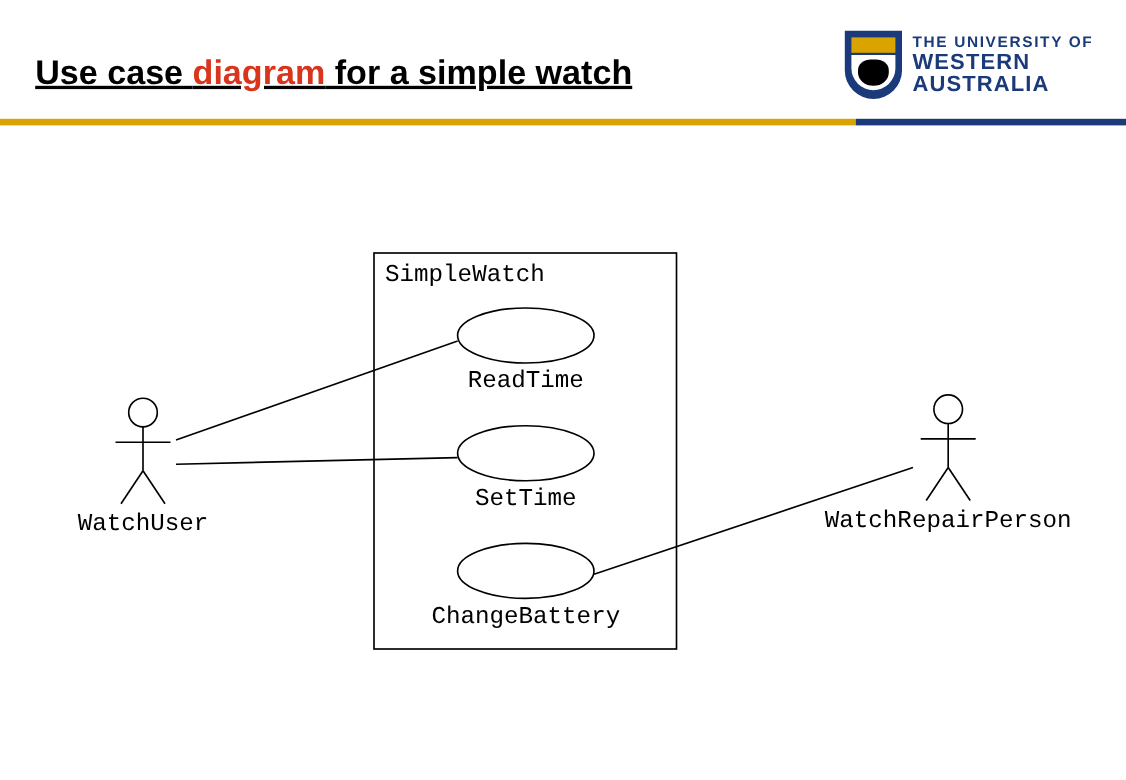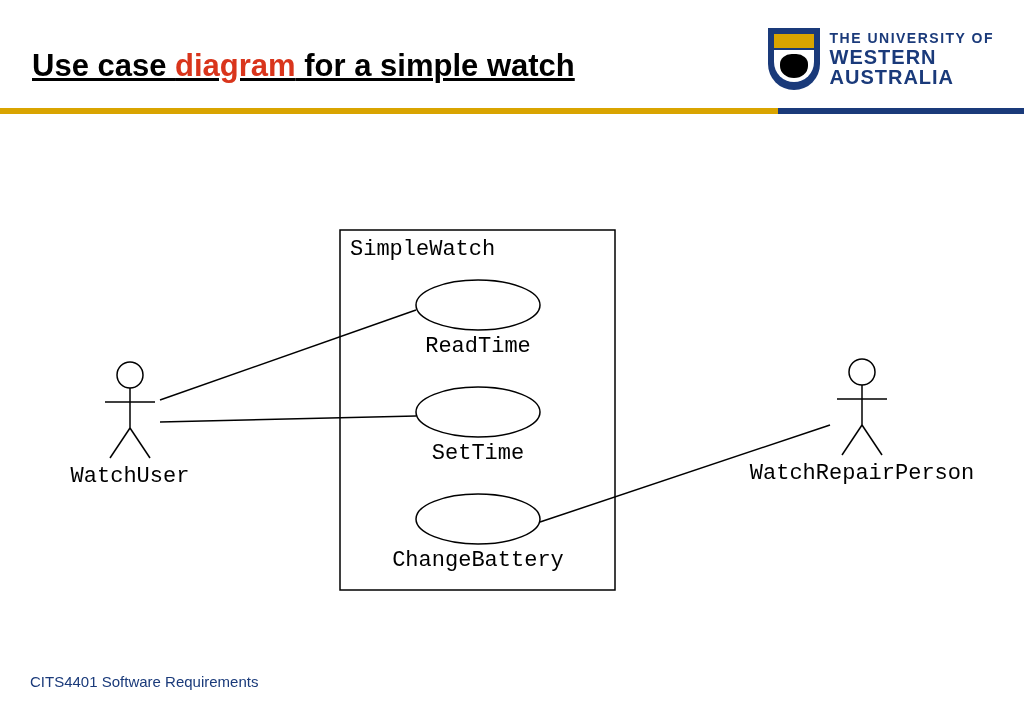--- a/index.html
+++ b/index.html
@@ -93,17 +93,16 @@
     </g>
     <text x="862" y="329" text-anchor="middle">WatchRepairPerson</text>
 
     <line class="stroke" x1="160" y1="250" x2="416" y2="160"></line>
     <line class="stroke" x1="160" y1="272" x2="416" y2="266"></line>
     <line class="stroke" x1="540" y1="372" x2="830" y2="275"></line>
   </svg>
 
   <div class="footer">
     <div class="right">
-      <div>CITS4401 Software Requirements</div>
     </div>
   </div>
 
 </div>
 
 </body></html>

